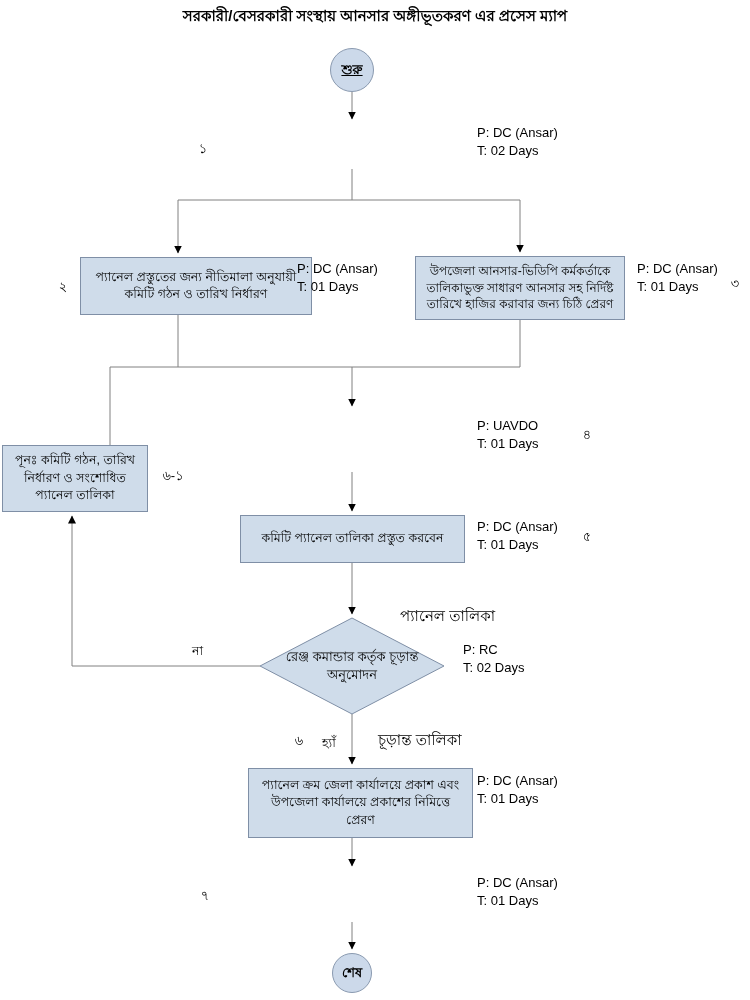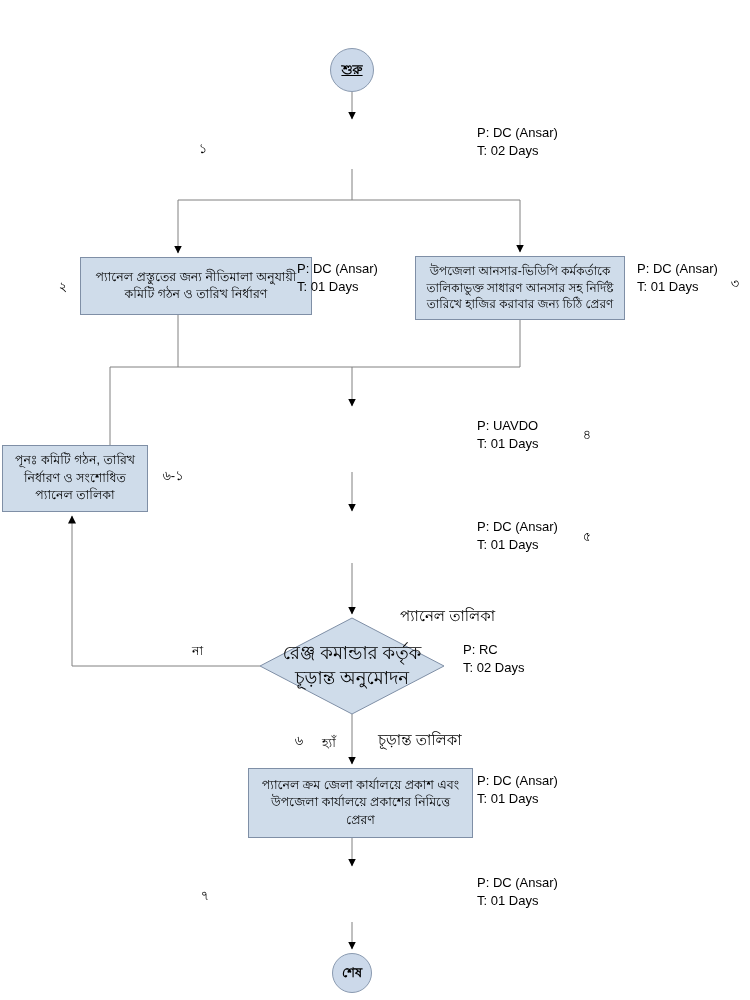--- a/index.html
+++ b/index.html
@@ -17,21 +17,21 @@
     display:flex;align-items:center;justify-content:center;text-align:center;
     font-size:12.5px;line-height:1.4;padding:2px 6px;box-sizing:border-box;
   }
   .terminator{
     position:absolute;background:#ccd9ea;border:1px solid #8a9ab0;border-radius:50%;
     display:flex;align-items:center;justify-content:center;
     font-size:13px;font-weight:bold;box-sizing:border-box;
   }
   .diamond-text{
     position:absolute;display:flex;align-items:center;justify-content:center;
-    text-align:center;font-size:18px;line-height:1.4;
+    text-align:center;font-size:13px;line-height:1.4;
   }
   .ann{position:absolute;font-size:13px;line-height:1.35;text-align:left;white-space:nowrap;}
   .num{position:absolute;font-size:13px;text-align:center;width:30px;}
   .flowlabel{position:absolute;font-size:15px;white-space:nowrap;}
   .smalllabel{position:absolute;font-size:12.5px;white-space:nowrap;}
 </style>
 </head>
 <body>
 
 <div id="canvas">
@@ -57,20 +57,21 @@
       <line x1="352" y1="563" x2="352" y2="614" marker-end="url(#arr)"></line>
       <line x1="260" y1="666" x2="72" y2="666"></line>
       <line x1="72" y1="666" x2="72" y2="516" marker-end="url(#arr)"></line>
       <line x1="352" y1="714" x2="352" y2="764" marker-end="url(#arr)"></line>
       <line x1="352" y1="823" x2="352" y2="866" marker-end="url(#arr)"></line>
       <line x1="352" y1="922" x2="352" y2="949" marker-end="url(#arr)"></line>
     </g>
     <polygon points="352,618 444,666 352,714 260,666" fill="#cfdcea" stroke="#7f8fa6" stroke-width="1"></polygon>
   </svg>
 
+  <div class="title">সরকারী/বেসরকারী সংস্থায় আনসার অঙ্গীভূতকরণ এর প্রসেস ম্যাপ</div>
 
   <div class="terminator" style="left:330px;top:48px;width:44px;height:44px;text-decoration:underline;">
     <span>শুরু</span>
   </div>
 
   <div class="num" style="left:188px;top:139px;">১</div>
   <div class="ann" style="left:477px;top:124px;">
     <div>P: DC (Ansar)</div>
     <div>T: 02 Days</div>
   </div>
@@ -97,20 +98,23 @@
     <div>P: UAVDO</div>
     <div>T: 01 Days</div>
   </div>
   <div class="num" style="left:572px;top:425px;">৪</div>
 
   <div class="node" style="left:2px;top:445px;width:146px;height:67px;">
     <span>পূনঃ কমিটি গঠন, তারিখ নির্ধারণ ও সংশোধিত প্যানেল তালিকা</span>
   </div>
   <div class="num" style="left:155px;top:466px;width:36px;">৬-১</div>
 
+  <div class="node" style="left:240px;top:515px;width:225px;height:48px;">
+    <span>কমিটি প্যানেল তালিকা প্রস্তুত করবেন</span>
+  </div>
   <div class="ann" style="left:477px;top:518px;">
     <div>P: DC (Ansar)</div>
     <div>T: 01 Days</div>
   </div>
   <div class="num" style="left:572px;top:527px;">৫</div>
 
   <div class="flowlabel" style="left:400px;top:604px;">প্যানেল তালিকা</div>
   <div class="diamond-text" style="left:280px;top:638px;width:144px;height:56px;">রেঞ্জ কমান্ডার কর্তৃক চূড়ান্ত অনুমোদন</div>
   <div class="ann" style="left:463px;top:641px;">
     <div>P: RC</div>

